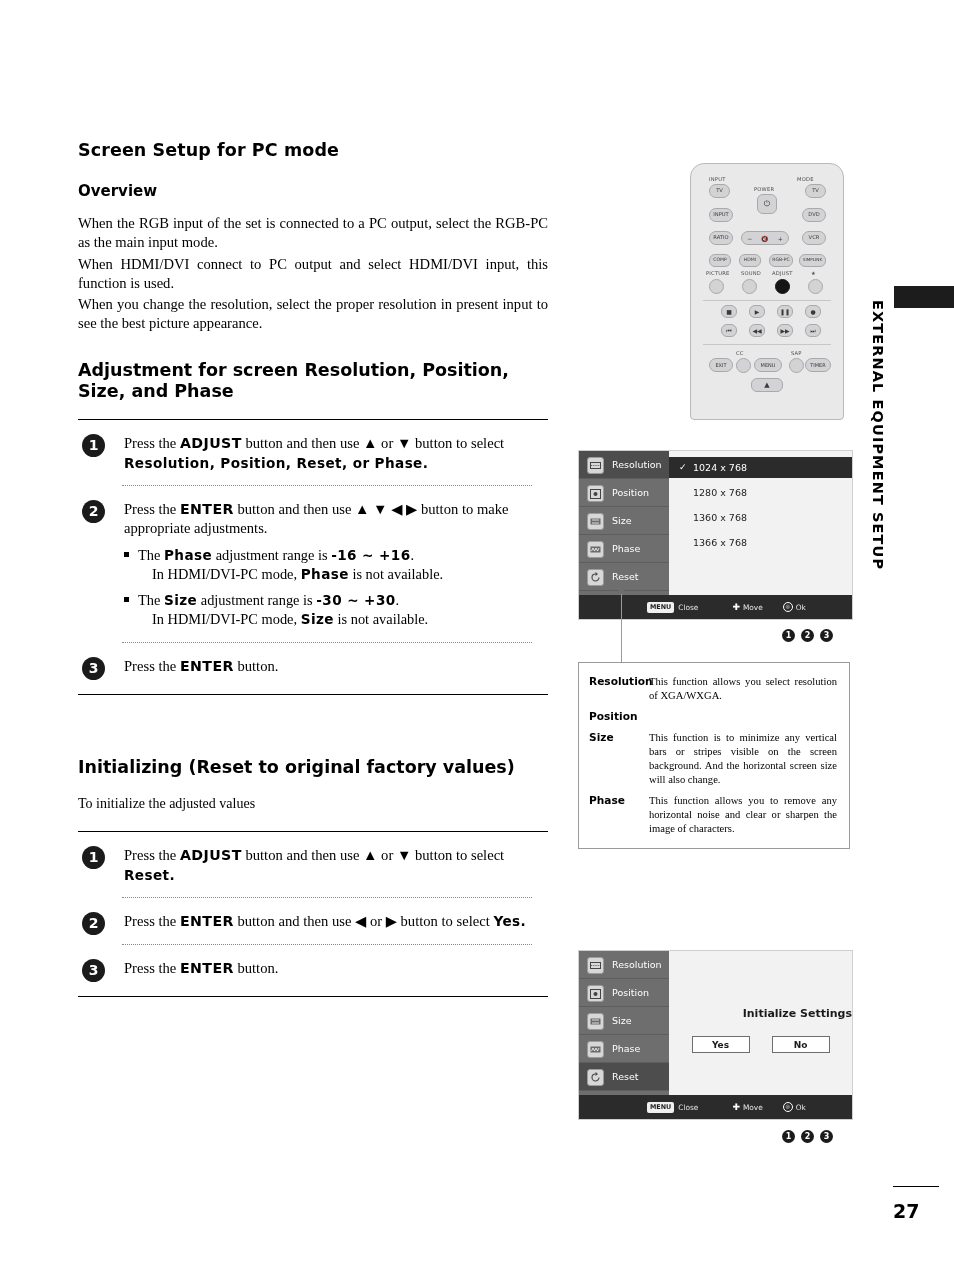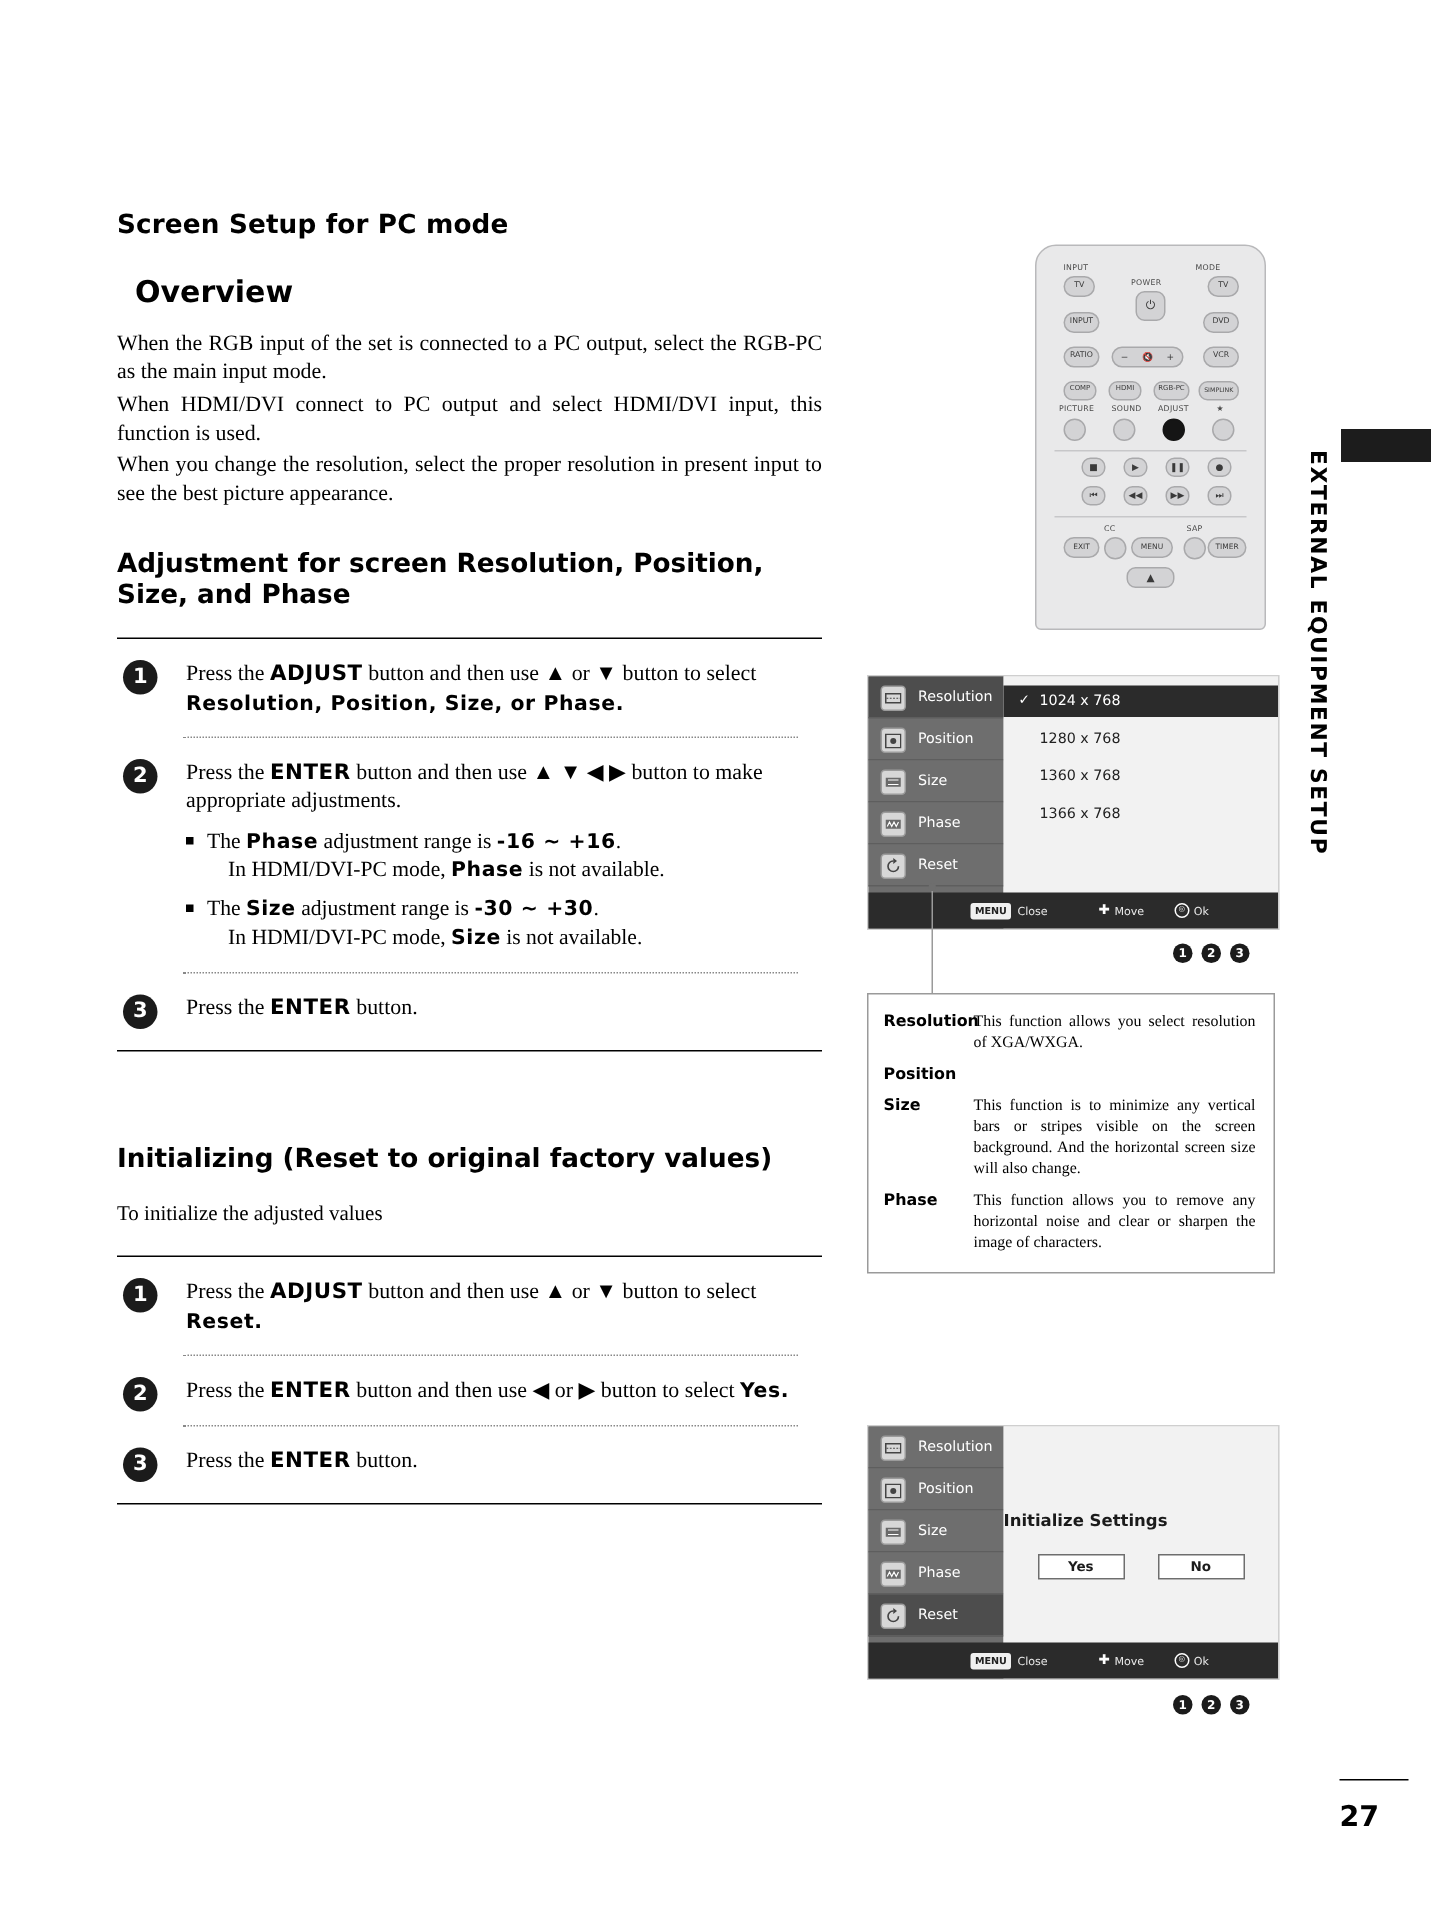--- a/index.html
+++ b/index.html
@@ -19,22 +19,22 @@
   h1.sec-title {
     font-family:"DejaVu Sans", sans-serif;
     font-weight:bold;
     font-size:17.5px;
     margin:0 0 22px 0;
     letter-spacing:0.1px;
   }
   h2.sub-title {
     font-family:"DejaVu Sans", sans-serif;
     font-weight:bold;
-    font-size:20px;
-    margin:0 0 14px 12px;
+    font-size:15px;
+    margin:0 0 14px 0;
   }
   p.body {
     font-size:14.6px;
     line-height:1.32;
     margin:0 0 2px 0;
     text-align:justify;
   }
   h2.big-title {
     font-family:"DejaVu Sans", sans-serif;
     font-weight:bold;
@@ -234,22 +234,22 @@
     text-align:justify;
     flex:1;
   }
 
   
   .init-panel {
     position:absolute; left:90px; top:0; right:0; bottom:0;
     background:#f2f2f2;
   }
   .init-title-osd {
-    position:absolute; left:0; right:16px; top:56px;
-    text-align:left;
+    position:absolute; left:0; right:0; top:56px;
+    text-align:right;
     font-family:"DejaVu Sans", sans-serif;
     font-weight:bold;
     font-size:11px;
     color:#1b1b1b;
   }
   .yn-wrap { position:absolute; left:0; right:0; top:85px; display:flex; justify-content:center; gap:22px;text-align:right;}
   .yn {
     width:56px; height:15px;
     border:1px solid #6e6e6e;
     background:#fff;
@@ -288,21 +288,21 @@
 
     <p class="body">When the RGB input of the set is connected to a PC output, select the RGB-PC as the main input mode.</p>
     <p class="body">When HDMI/DVI connect to PC output and select HDMI/DVI input, this function is used.</p>
     <p class="body">When you change the resolution, select the proper resolution in present input to see the best picture appearance.</p>
 
     <h2 class="big-title">Adjustment for screen Resolution, Position, Size, and Phase</h2>
     <div class="rule"></div>
 
     <div class="step">
       <div class="num">1</div>
-      <p><span>Press the </span><b class="kw">ADJUST</b><span> button and then use </span><span>▲ or ▼</span><span> button to select </span><b class="kwsm">Resolution, Position, Size, or Phase.</b></p>
+      <p><span>Press the </span><b class="kw">ADJUST</b><span> button and then use </span><span>▲ or ▼</span><span> button to select </span><b class="kwsm">Resolution, Position, Reset, or Phase.</b></p>
     </div>
     <div class="dotted"></div>
 
     <div class="step">
       <div class="num">2</div>
       <p><span>Press the </span><b class="kw">ENTER</b><span> button and then use </span><span>▲ ▼ ◀ ▶</span><span> button to make appropriate adjustments.</span></p>
 
       <div class="bullet">
         <span>The </span><b class="kwsm">Phase</b><span> adjustment range is </span><b class="kwsm">-16 ~ +16</b><span>.</span>
         <div class="indent"><span>In HDMI/DVI-PC mode, </span><b class="kwsm">Phase</b><span> is not available.</span></div>

